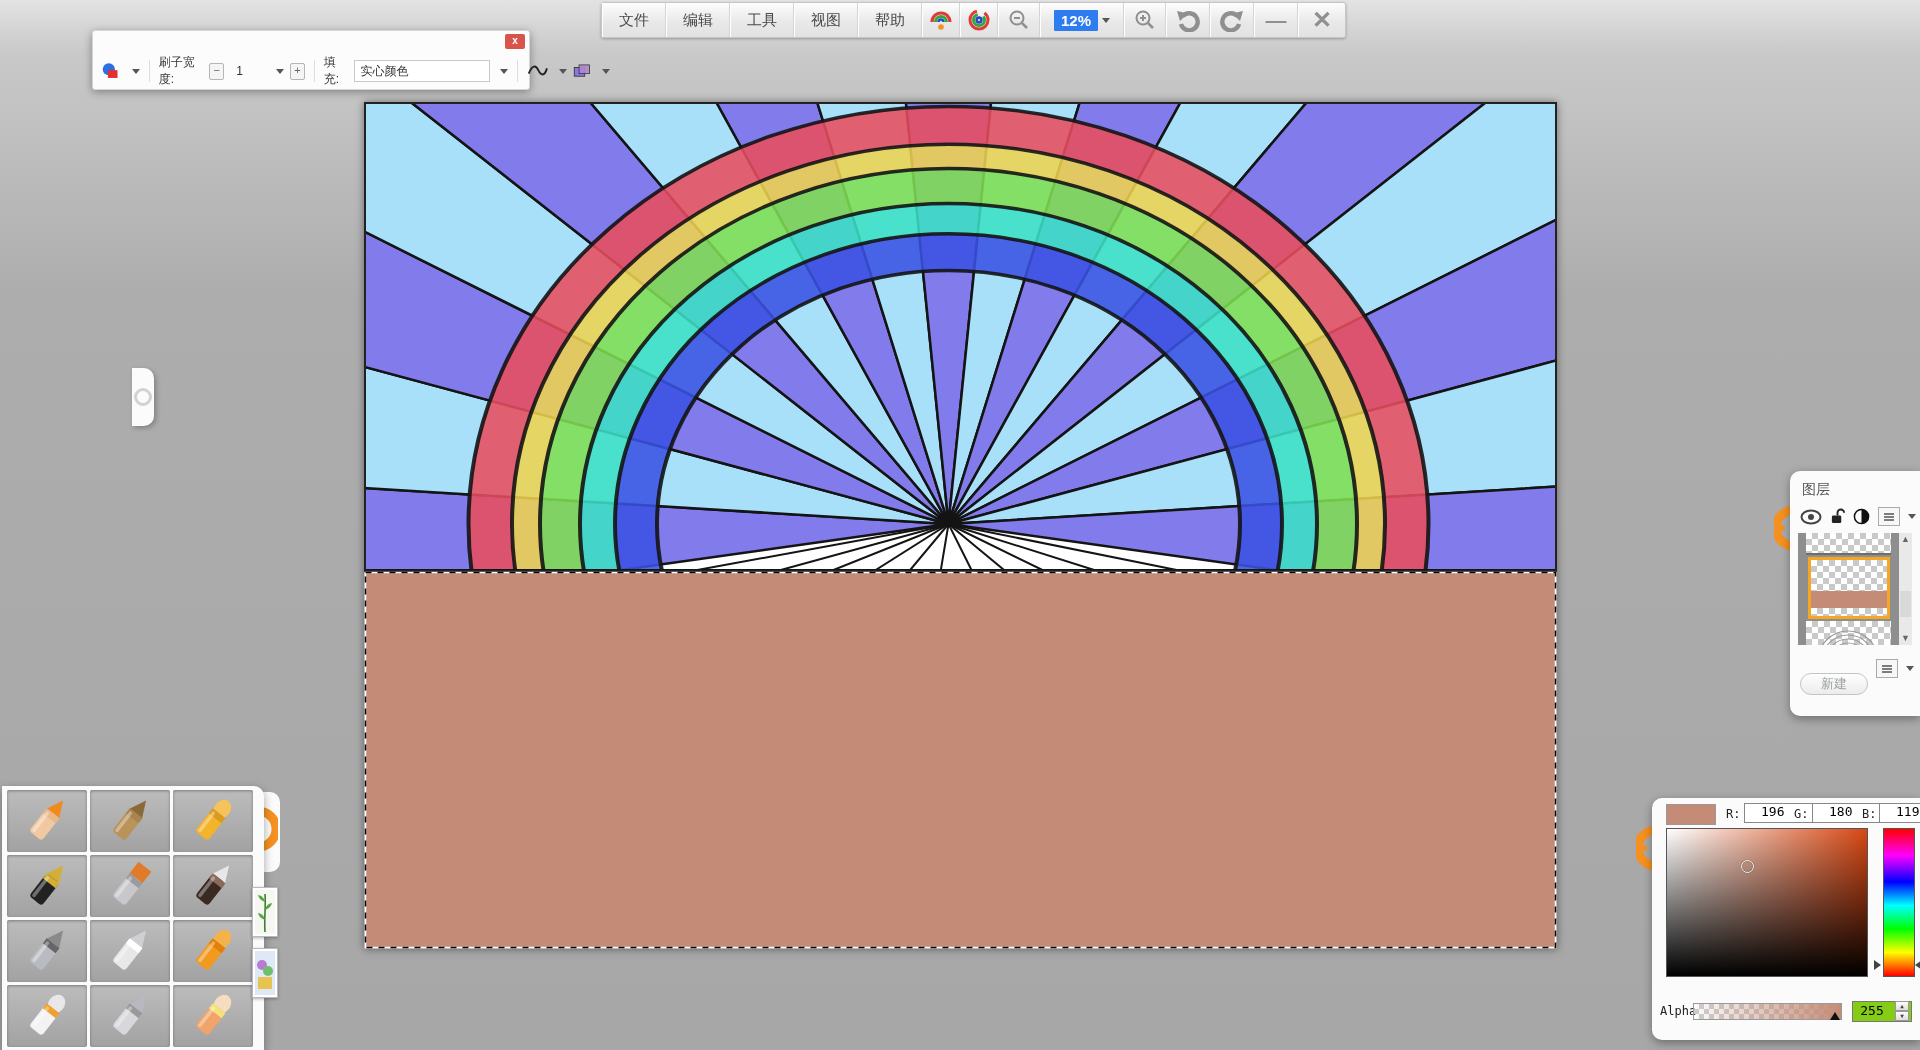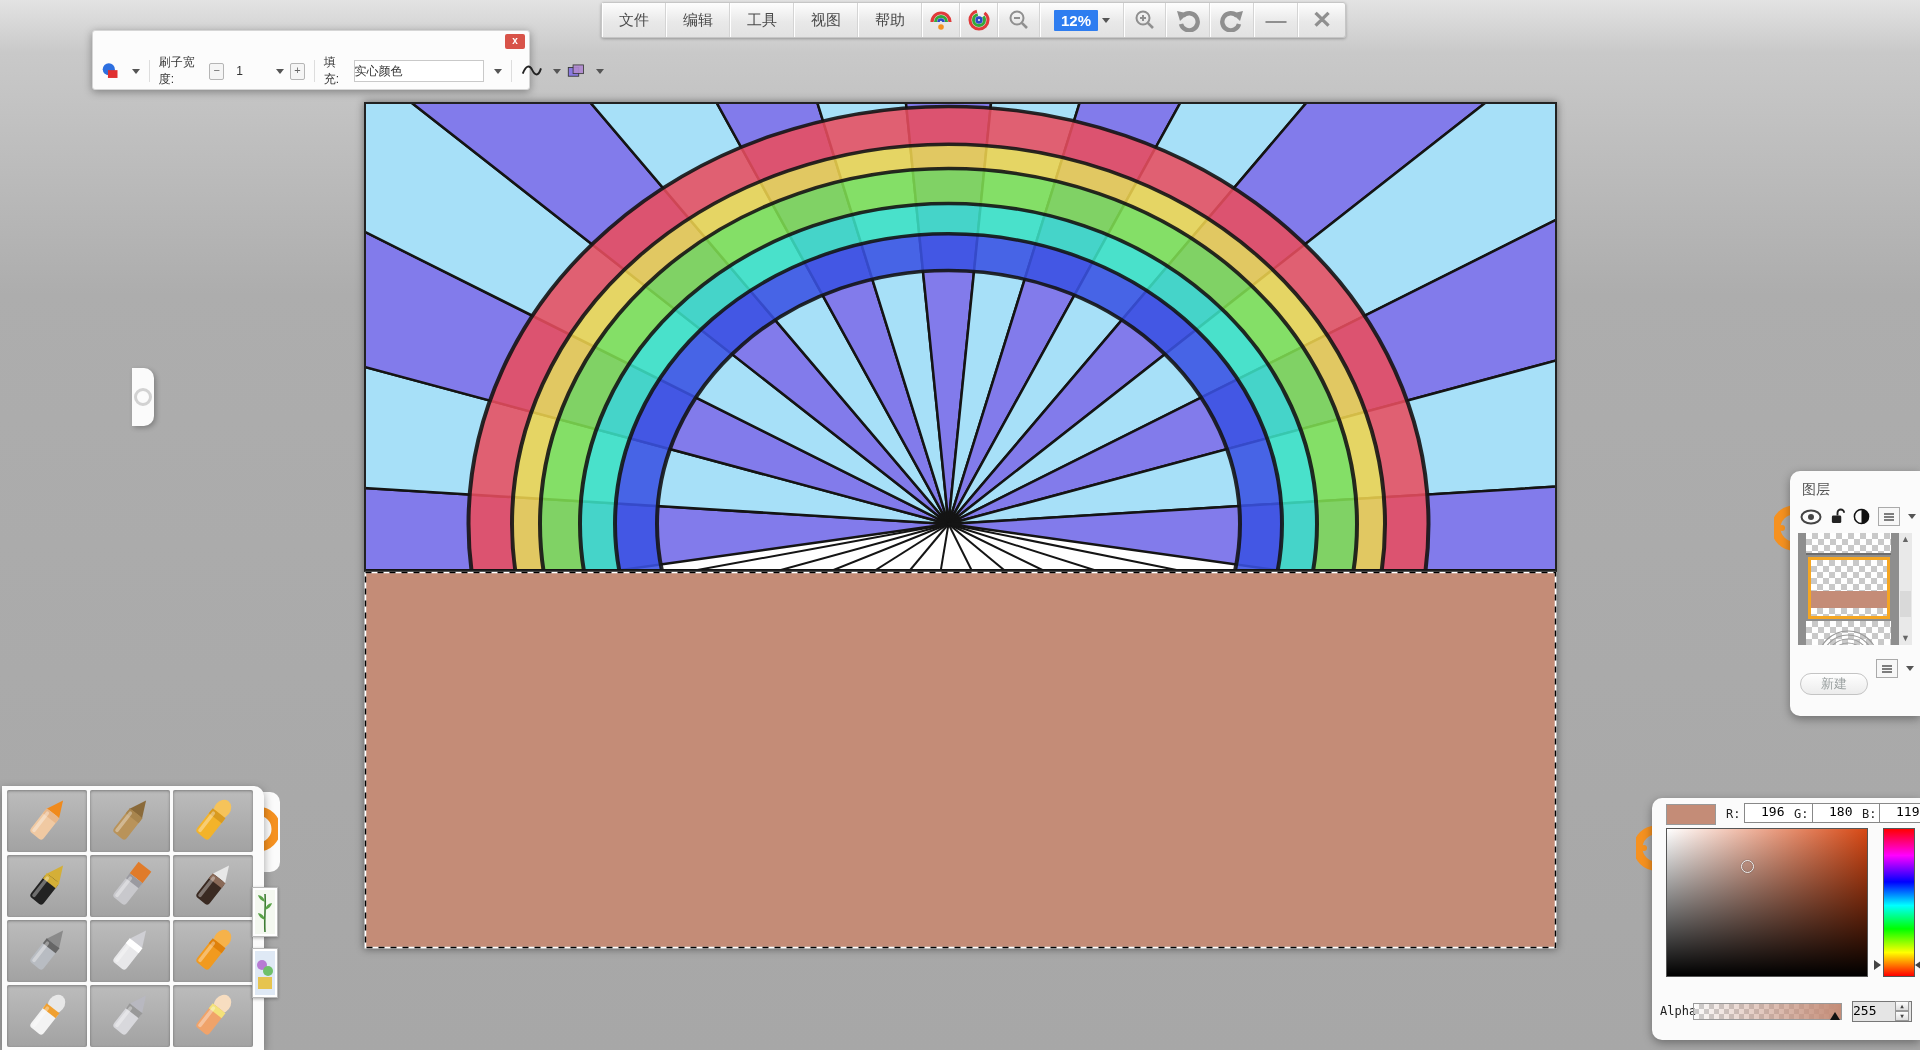--- a/index.html
+++ b/index.html
@@ -24,21 +24,21 @@
   #brush-toolbar{left:92px;top:30px;width:436px;height:58px;background:#fcfcfc;
      border:1px solid #d6d6d6;border-radius:3px;box-shadow:0 2px 8px rgba(0,0,0,.35);}
   #brush-close{position:absolute;top:3px;right:4px;width:20px;height:15px;background:#d85349;
      color:#fff;font-size:10px;line-height:14px;text-align:center;border-radius:2px;font-weight:bold;}
   #brush-row{position:absolute;left:8px;bottom:6px;height:24px;display:flex;align-items:center;gap:6px;
      font-size:12px;color:#333;}
   .vsep{width:1px;height:22px;background:#ddd;margin:0 3px;}
   .small-box{width:15px;height:15px;border:1px solid #b5b5b5;background:#f5f5f5;color:#666;
      font-size:11px;line-height:13px;text-align:center;border-radius:2px;}
   #fill-select{width:148px;height:20px;border:1px solid #c9c9c9;background:#fff;
-     font-size:12px;color:#333;line-height:20px;}
+     font-size:12px;color:#333;line-height:20px;padding-left:6px;}
   
   .panel{background:#fbfbfb;box-shadow:0 3px 10px rgba(0,0,0,.35);}
   .gray-label{color:#9aa0a0;}
   
   #pencil-panel{left:20px;top:337px;width:118px;height:350px;border-radius:10px;}
   #pencil-tab{left:132px;top:368px;width:22px;height:58px;background:#fbfbfb;
      border-radius:0 10px 10px 0;box-shadow:2px 2px 5px rgba(0,0,0,.25);}
   .ring{width:12px;height:12px;border:3px solid #d2d2d2;border-radius:50%;margin:20px auto 0 auto;}
   .pill-btn{border:1px solid #c4c4c4;border-radius:11px;background:linear-gradient(#fefefe,#ececec);
      color:#9aa0a0;font-size:13px;text-align:center;}
@@ -85,21 +85,21 @@
      background:linear-gradient(to bottom,#f00 0%,#f0f 18%,#00f 36%,#0ff 52%,#0f0 68%,#ff0 84%,#f00 100%);}
   .hue-marker{position:absolute;width:0;height:0;border-top:5px solid transparent;border-bottom:5px solid transparent;}
   #alpha-bar{position:absolute;left:41px;top:205px;width:147px;height:15px;border:1px solid #999;
      background-image:linear-gradient(to right,rgba(196,140,119,0),rgba(196,140,119,1)),
        linear-gradient(45deg,#ccc 25%,transparent 25%,transparent 75%,#ccc 75%),
        linear-gradient(45deg,#ccc 25%,transparent 25%,transparent 75%,#ccc 75%);
      background-size:100% 100%,10px 10px,10px 10px;background-position:0 0,0 0,5px 5px;}
   #alpha-marker{position:absolute;left:178px;top:214px;width:0;height:0;
      border-left:5px solid transparent;border-right:5px solid transparent;border-bottom:8px solid #111;}
   #alpha-spin{position:absolute;left:200px;top:203px;width:38px;height:18px;border:1px solid #777;
-     background:#e5e5e5;font-size:13px;text-align:left;padding:1px 20px 0 0;}
+     background:#84cc16;font-size:13px;text-align:center;padding:1px 20px 0 0;}
   .spin-col{position:absolute;left:243px;top:203px;width:14px;height:20px;display:flex;flex-direction:column;}
   .spin-btn{flex:1;border:1px solid #999;background:linear-gradient(#fdfdfd,#dedede);font-size:6px;
      color:#444;text-align:center;line-height:8px;}
   
   .c-handle{position:absolute;width:26px;height:46px;}
   
   #canvas{left:364px;top:102px;width:1193px;height:847px;box-shadow:0 0 8px rgba(0,0,0,.45);}
 </style>
 </head>
 <body>

